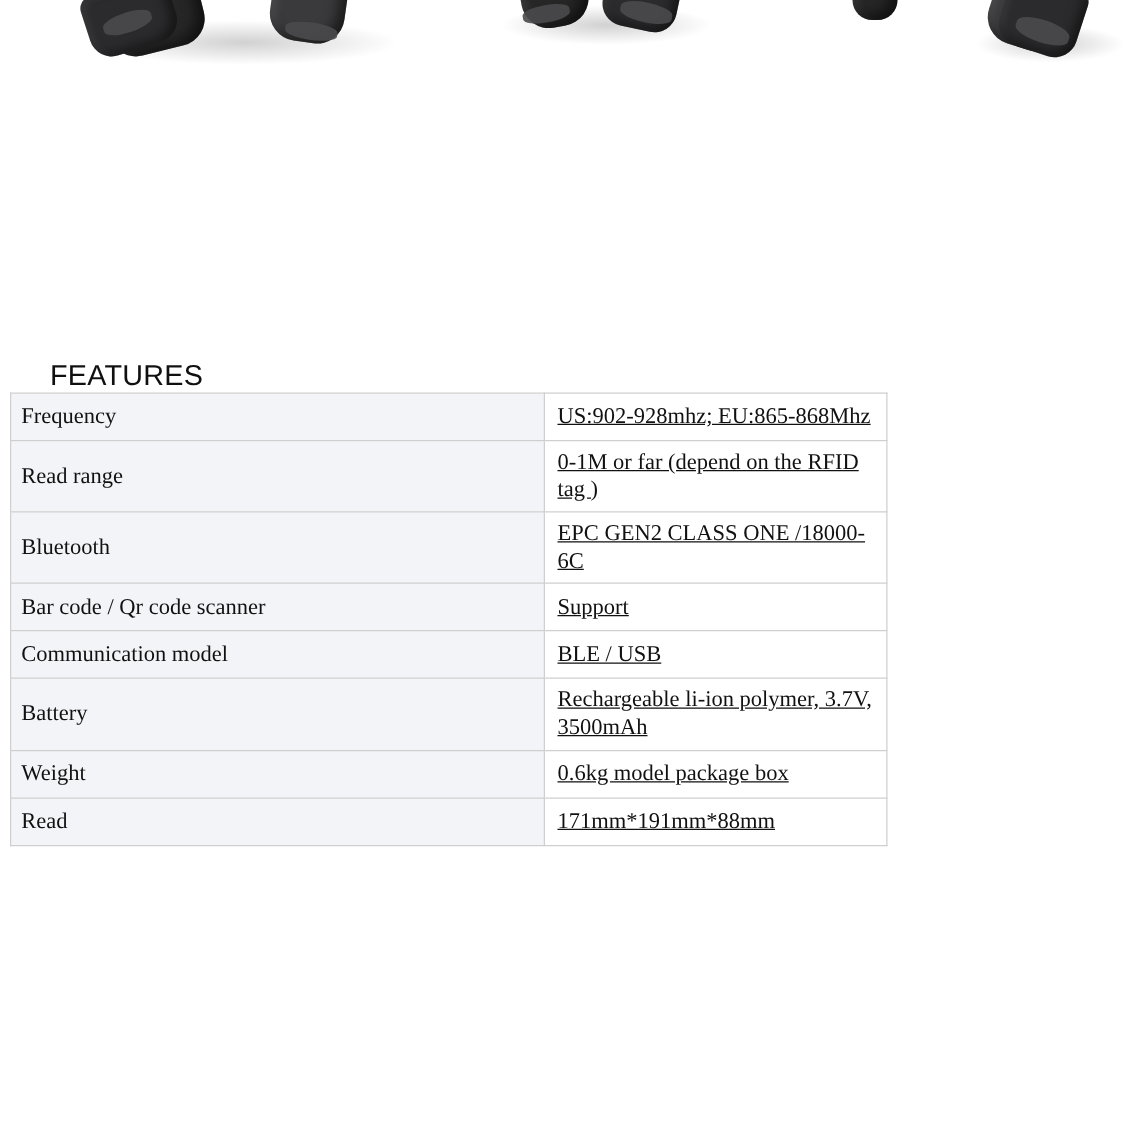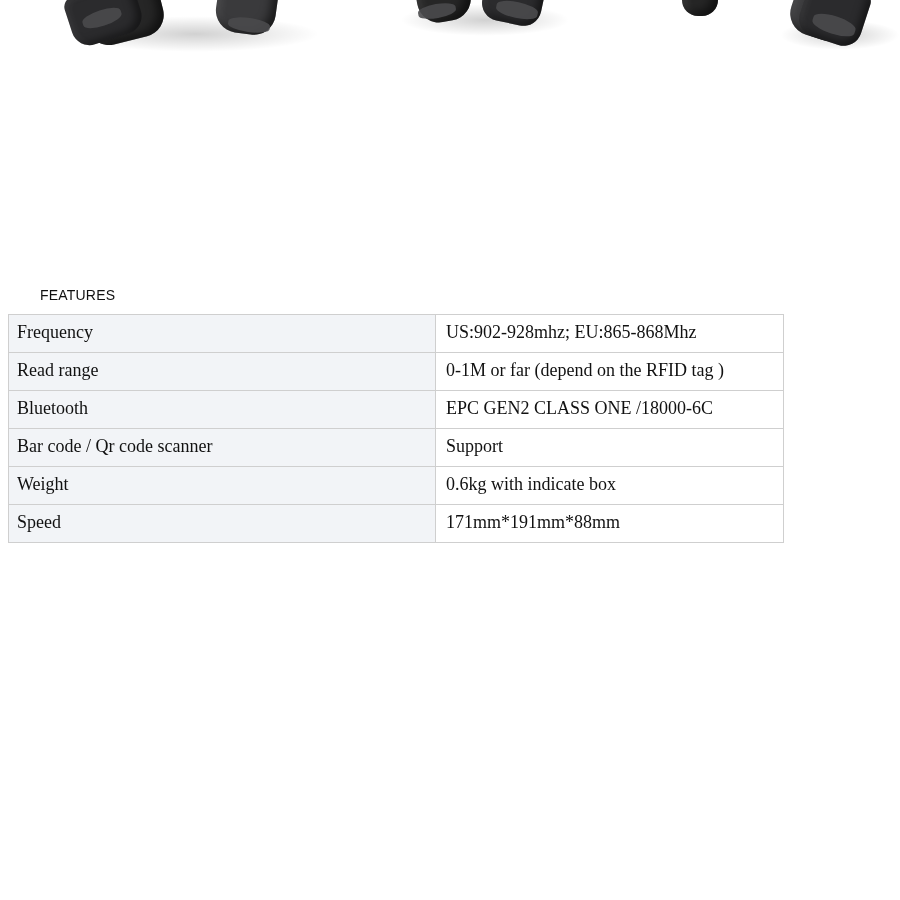--- a/index.html
+++ b/index.html
@@ -59,50 +59,51 @@
     background: radial-gradient(ellipse at center, rgba(0,0,0,0.18) 0%, rgba(0,0,0,0) 70%);
     border-radius: 50%;
   }
 
   
   .features-title {
     position: absolute;
     left: 40px;
     top: 287px;
     font-family: "Liberation Sans", sans-serif;
-    font-size: 14px;
+    font-size: 23px;
     letter-spacing: 0.2px;
     color: #101010;
   }
 
   .spec-table {
     position: absolute;
     left: 8px;
     top: 314px;
-    width: 776px;
+    width: 702px;
     border-collapse: collapse;
     table-layout: fixed;
     font-size: 18px;
     line-height: 1.2;
   }
   .spec-table td {
     border: 1px solid #cfcfcf;
     padding: 6px 8px 7px 8px;
     vertical-align: middle;
     height: 24px;
   }
   .spec-table td.k {
     width: 410px;
     background: #f2f4f7;
     color: #111111;
   }
   .spec-table td.v {
     background: #ffffff;
     color: #111111;
     padding-left: 10px;
+    text-decoration: underline;
   }
 </style>
 </head>
 <body>
 
 <div class="photo-band">
 
   <div class="scanner" style="left:60px; top:-70px; width:290px; height:140px;">
     <div class="shadow-soft" style="left:10px; top:86px; width:250px; height:36px;"></div>
     <div class="grip" style="left:18px; top:0px; width:78px; height:112px; transform:rotate(-14deg);"></div>
@@ -144,21 +145,29 @@
     </tr>
     <tr>
       <td class="k">Bluetooth</td>
       <td class="v">EPC GEN2 CLASS ONE /18000-6C</td>
     </tr>
     <tr>
       <td class="k">Bar code / Qr code scanner</td>
       <td class="v">Support</td>
     </tr>
     <tr>
-      <td class="k">Weight</td>
-      <td class="v">0.6kg with indicate box</td>
+      <td class="k">Communication model</td>
+      <td class="v">BLE  / USB</td>
     </tr>
     <tr>
-      <td class="k">Speed</td>
+      <td class="k">Battery</td>
+      <td class="v">Rechargeable li-ion polymer, 3.7V, 3500mAh</td>
+    </tr>
+    <tr>
+      <td class="k">Weight</td>
+      <td class="v">0.6kg model package box</td>
+    </tr>
+    <tr>
+      <td class="k">Read</td>
       <td class="v">171mm*191mm*88mm</td>
     </tr>
   </tbody>
 </table>
 
 </body></html>

